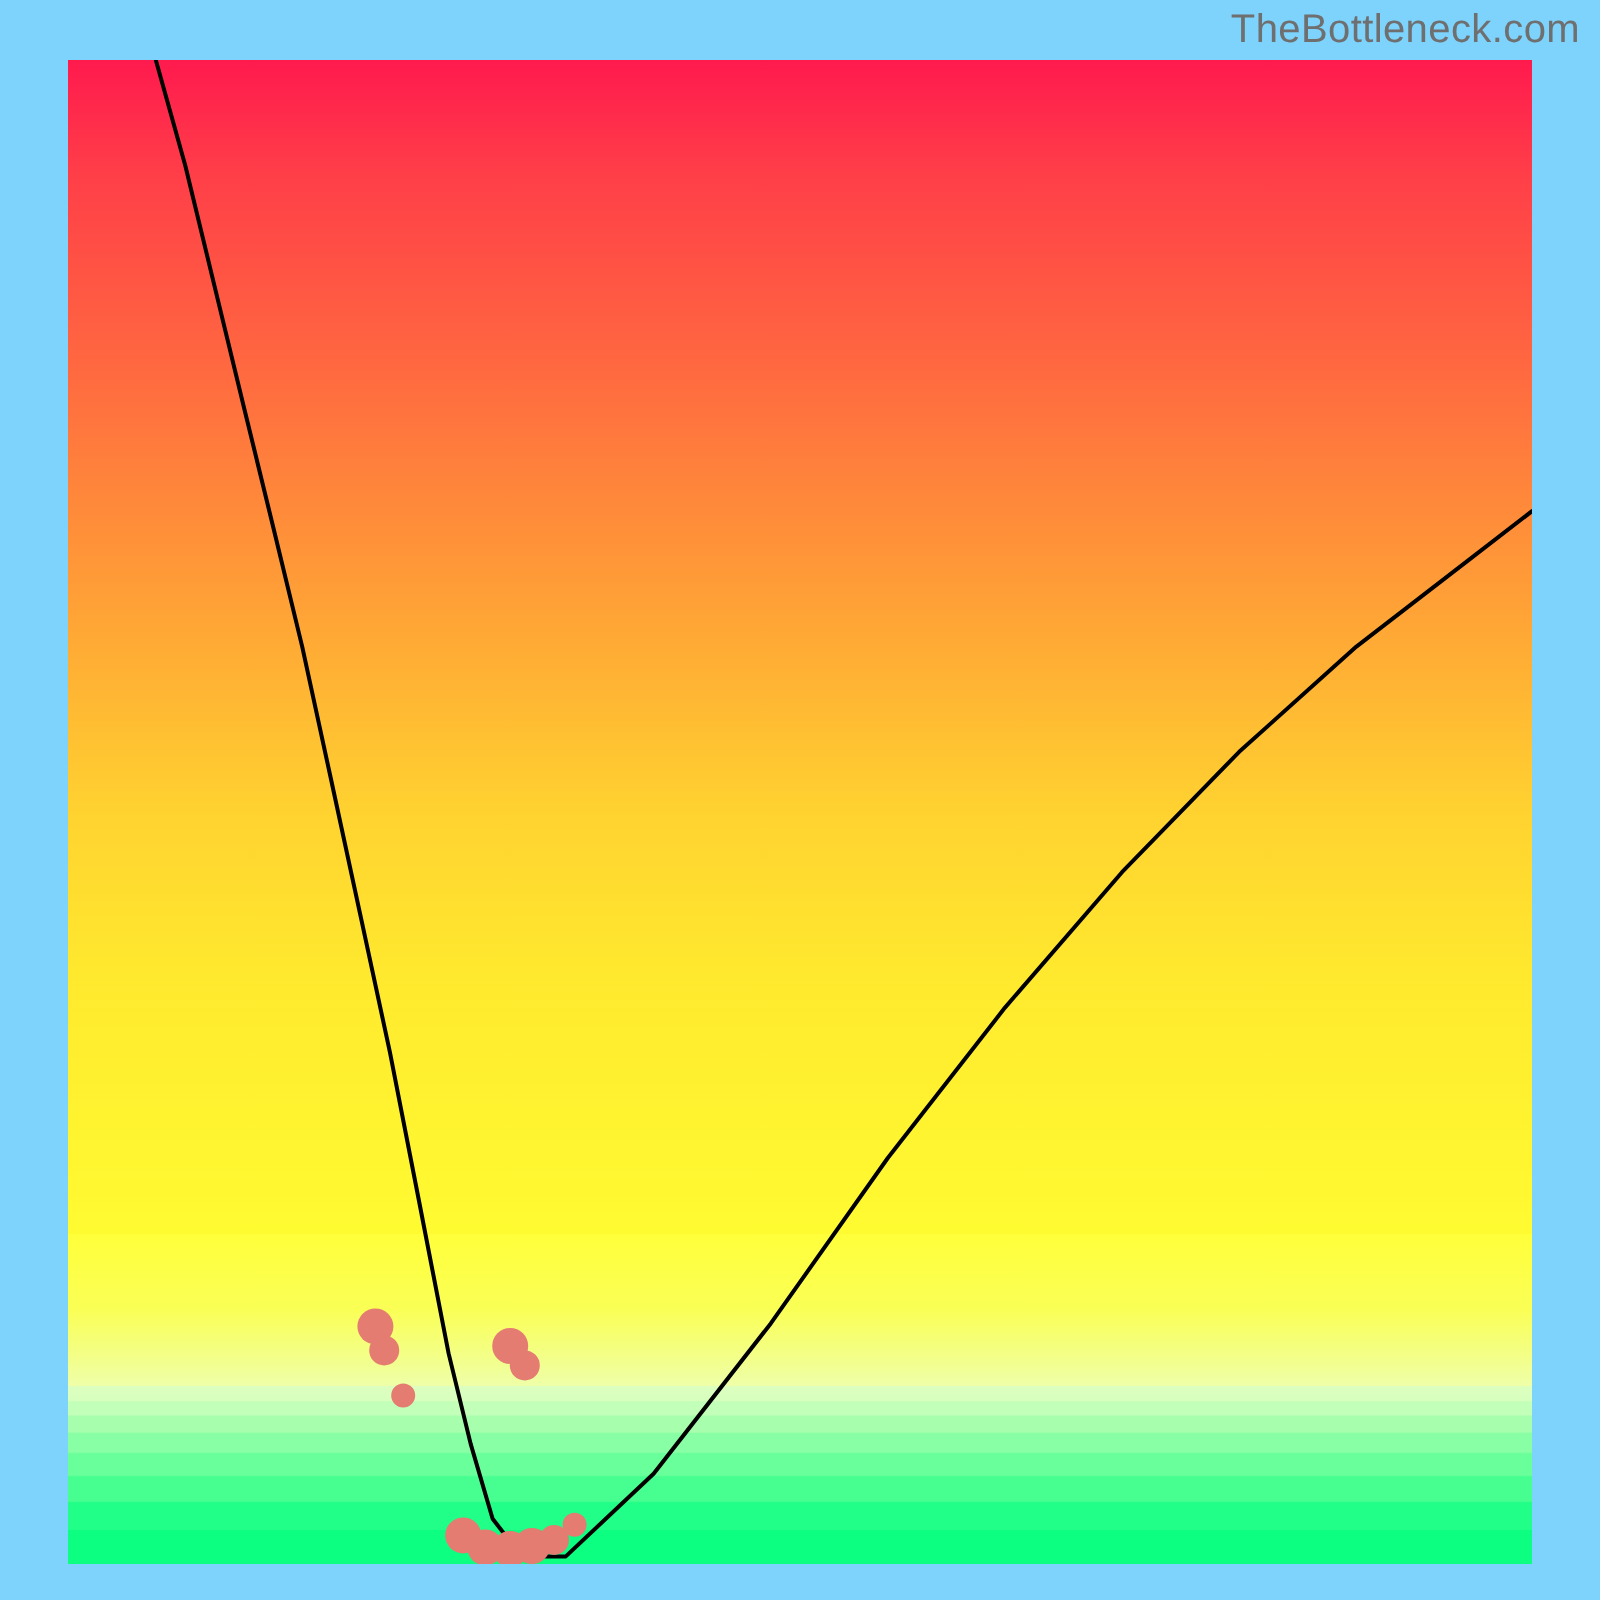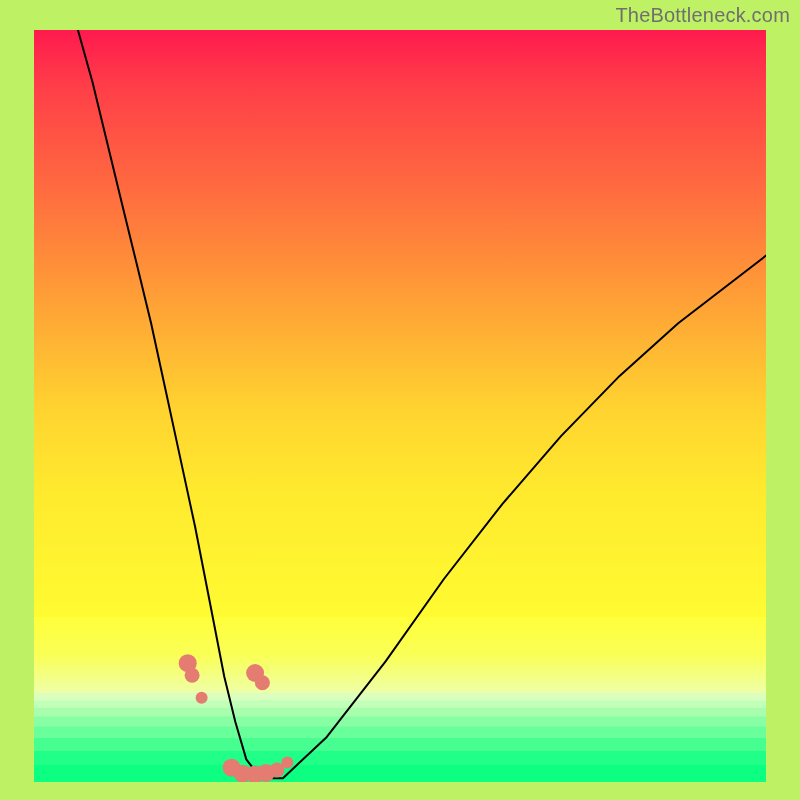--- a/index.html
+++ b/index.html
@@ -8,21 +8,21 @@
     width: 800px;
     height: 800px;
     background: #000;
     font-family: -apple-system, "Segoe UI", Arial, sans-serif;
     overflow: hidden;
   }
   .frame {
     position: relative;
     width: 800px;
     height: 800px;
-    background: #bef264;
+    background: #7dd3fc;
   }
   .watermark {
     position: absolute;
     top: 4px;
     right: 10px;
     color: #6f6f6f;
     font-size: 20px;
     font-weight: 500;
     letter-spacing: 0.2px;
     z-index: 10;

